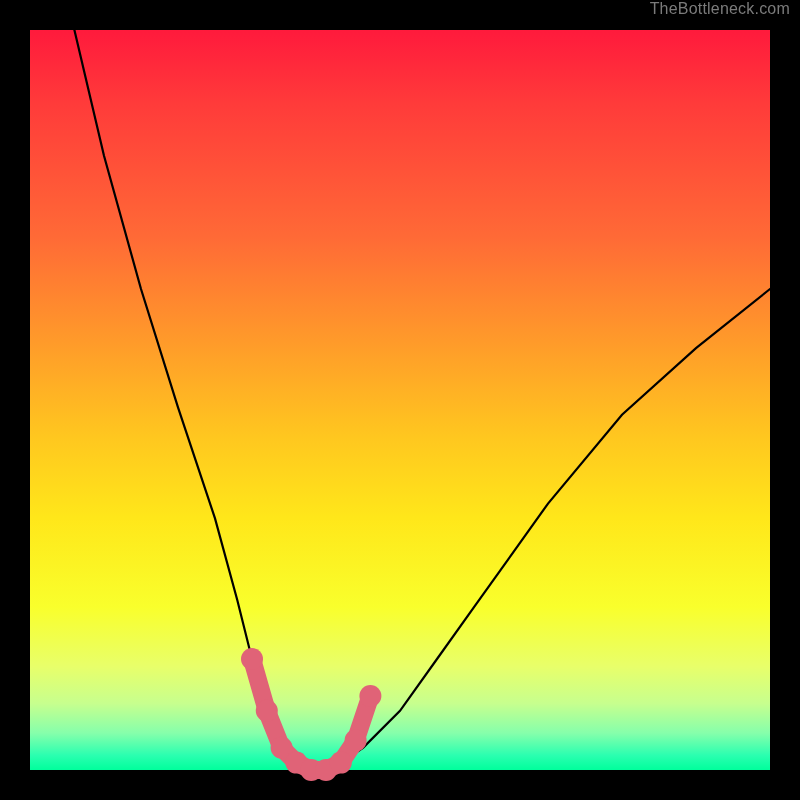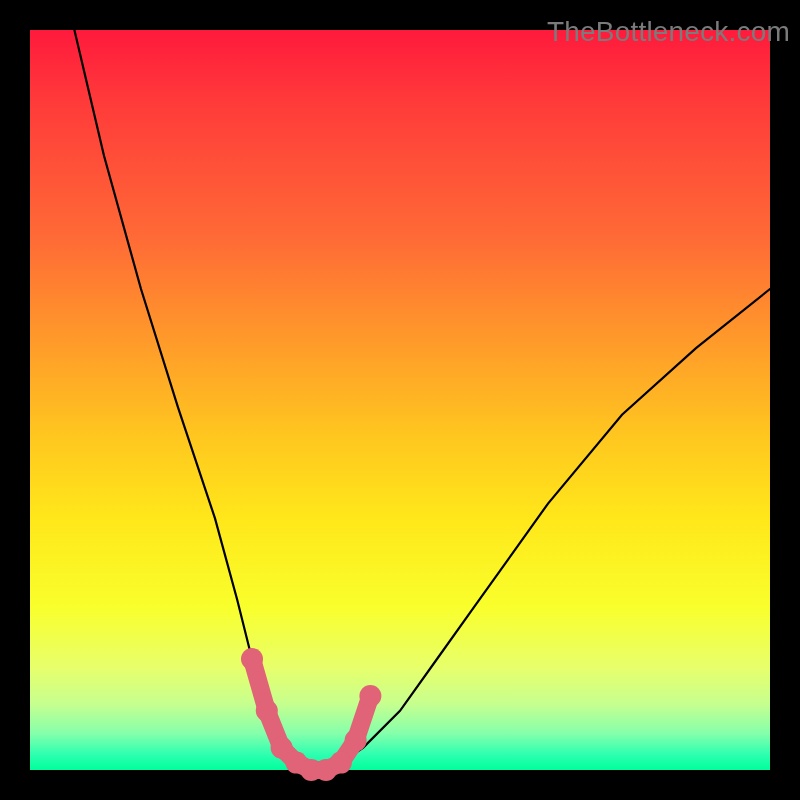--- a/index.html
+++ b/index.html
@@ -33,24 +33,24 @@
       #f9ff2c 78%,
       #e8ff6a 86%,
       #c7ff8e 91%,
       #86ffab 95%,
       #2bffb0 98%,
       #00ff9c 100%
     );
   }
   .watermark {
     position: absolute;
-    top: 16px;
+    top: 0;
     right: 10px;
     color: #7b7b7b;
-    font-size: 28px;
+    font-size: 16px;
     letter-spacing: 0.2px;
     user-select: none;
   }
   svg.curve {
     position: absolute;
     left: 30px;
     top: 30px;
     width: 740px;
     height: 740px;
     overflow: visible;

